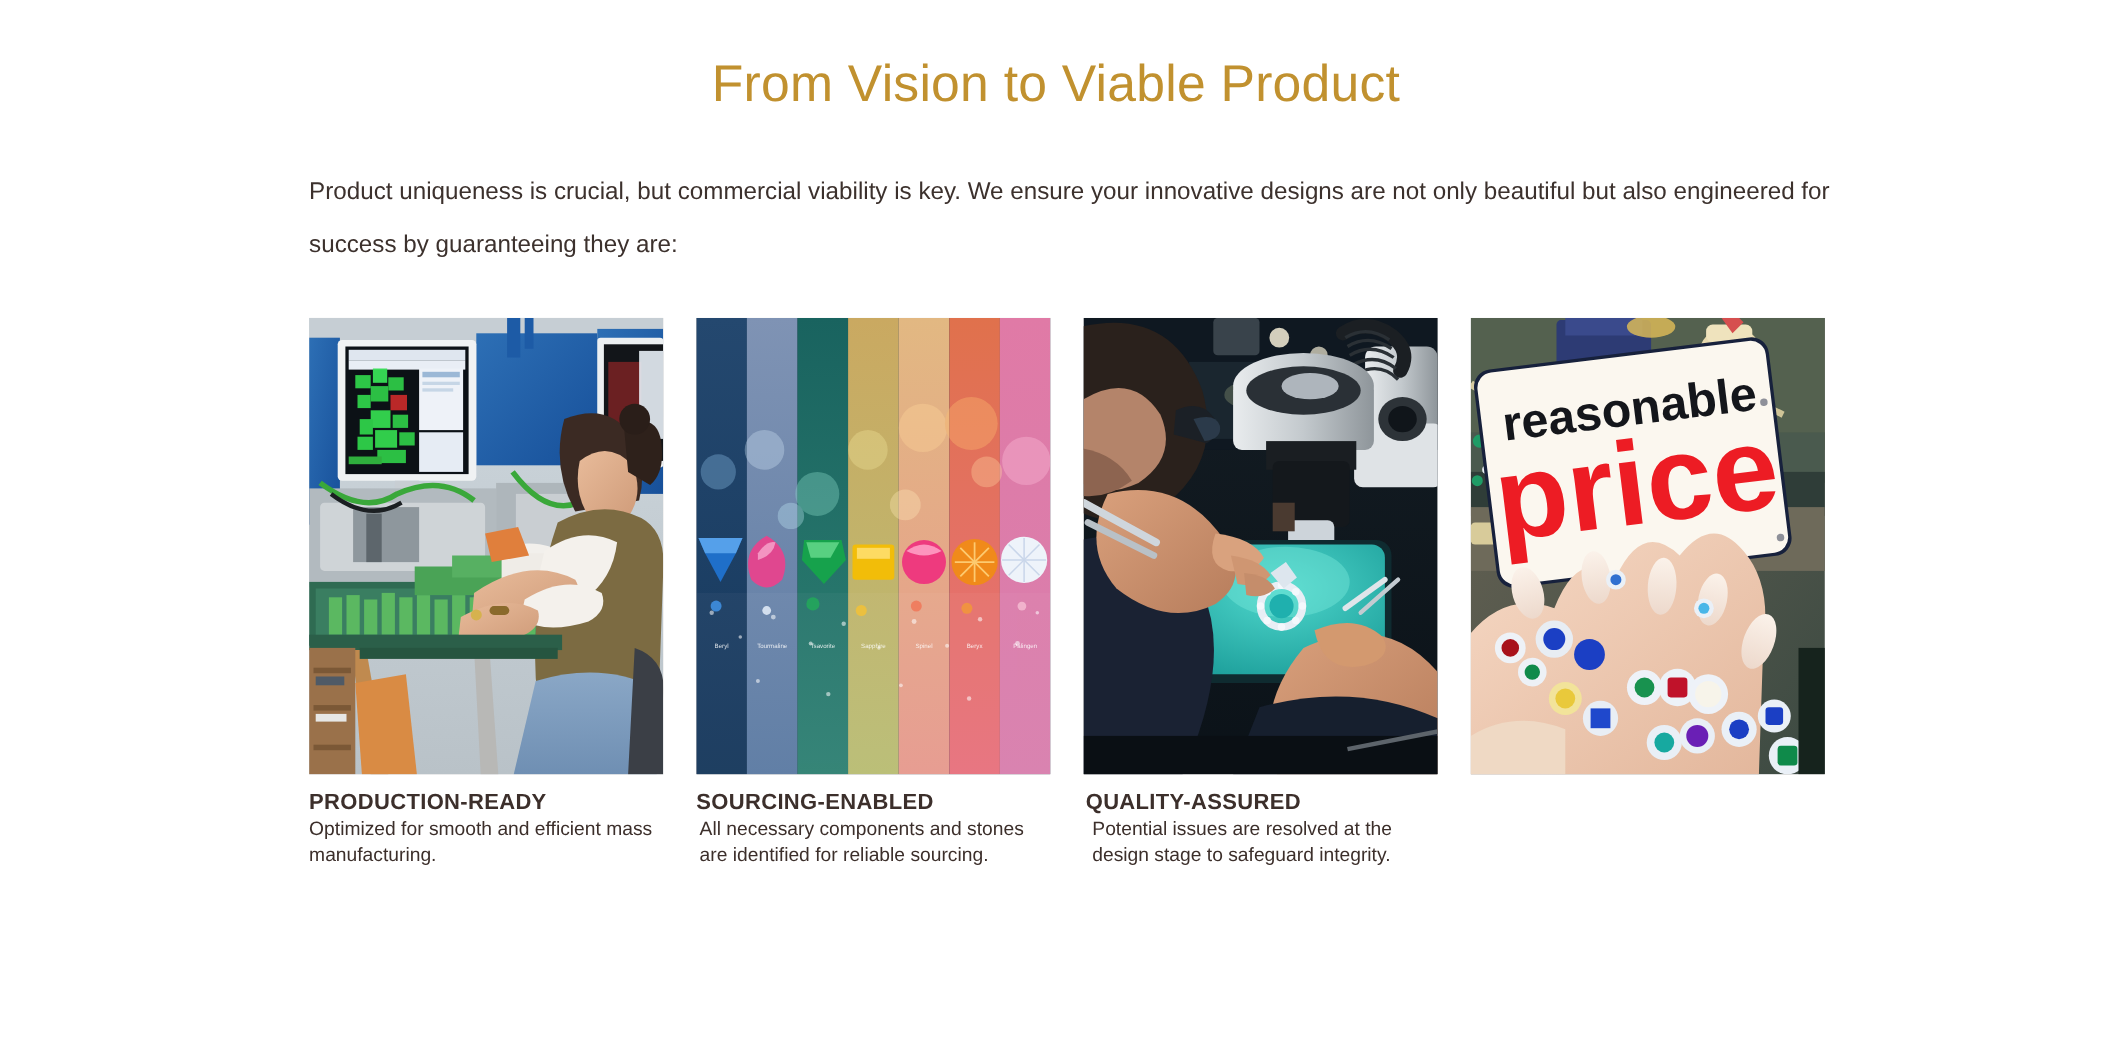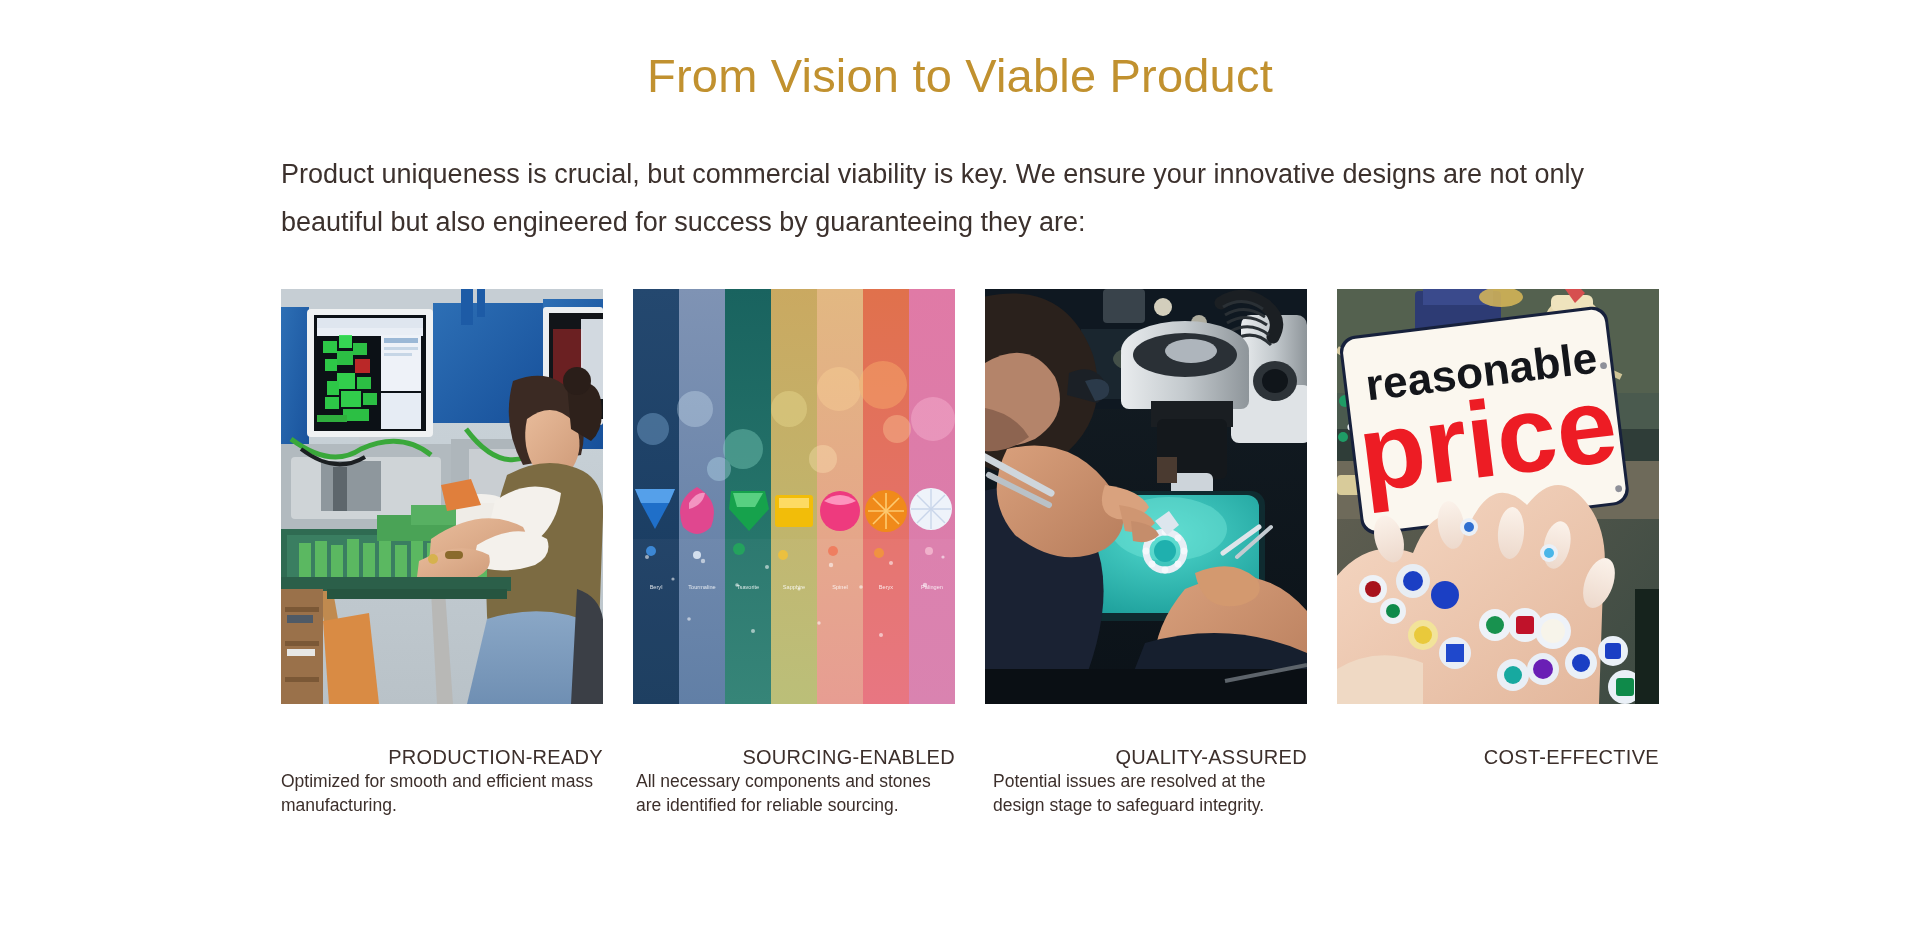--- a/index.html
+++ b/index.html
@@ -34,21 +34,21 @@
     color: #c1912f;
     white-space: nowrap;
   }
 
   
   .intro {
     position: absolute;
     top: 150px;
     left: 281px;
     width: 1400px;
-    font-size: 27px;
+    font-size: 22px;
     line-height: 48px;
     color: #3c312d;
     font-weight: 400;
   }
 
   
   .cards {
     position: absolute;
     top: 289px;
     left: 281px;
@@ -67,27 +67,26 @@
     position: relative;
     width: 322px;
     height: 415px;
     overflow: hidden;
     background: #d8d8d8;
   }
 
   .card-photo svg { display: block; width: 322px; height: 415px; }
 
   .card-title {
-    margin-top: 42px;
+    margin-top: 14px;
     font-size: 20px;
-    font-weight: 400;
+    font-weight: 700;
     letter-spacing: 0.3px;
     color: #3c2f2b;
     white-space: nowrap;
-    text-align: right;
   }
 
   .card-desc {
     font-size: 17.5px;
     line-height: 24px;
     color: #3c2f2b;
     font-weight: 400;
   }
 
   
@@ -557,17 +556,16 @@
               <rect x="279" y="389" width="18" height="18" rx="3" fill="#0f8a4a"></rect>
             <circle cx="132" cy="238" r="9" fill="#eaf0f7"></circle>
               <circle cx="132" cy="238" r="5" fill="#2f6fd0"></circle>
             <circle cx="212" cy="264" r="9" fill="#eaf0f7"></circle>
               <circle cx="212" cy="264" r="5" fill="#49b6e8"></circle>
           </g>
           <path d="M0 380 q40 -24 86 -6 l0 41 l-86 0 z" fill="#efd9c4"></path>
           <rect x="298" y="300" width="24" height="115" fill="#16231d"></rect>
         </svg>
       </div>
-      <div class="card-title">COST-EFFECTIVE</div>
     </div>
 
   </div>
 </div>
 
 </body></html>

